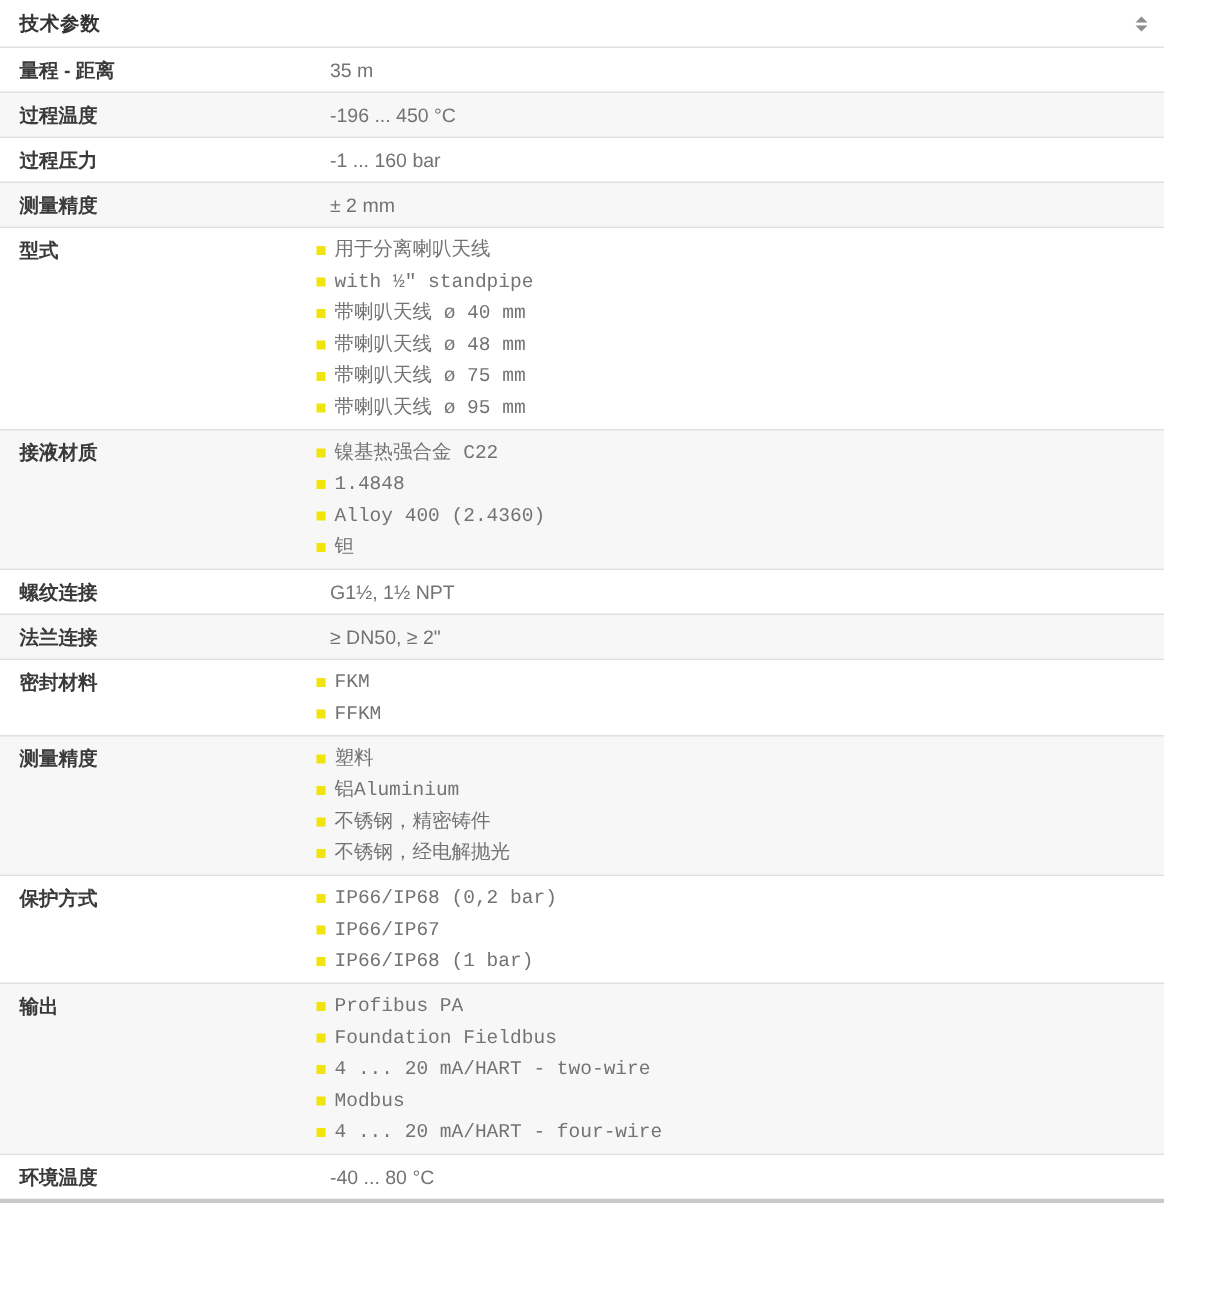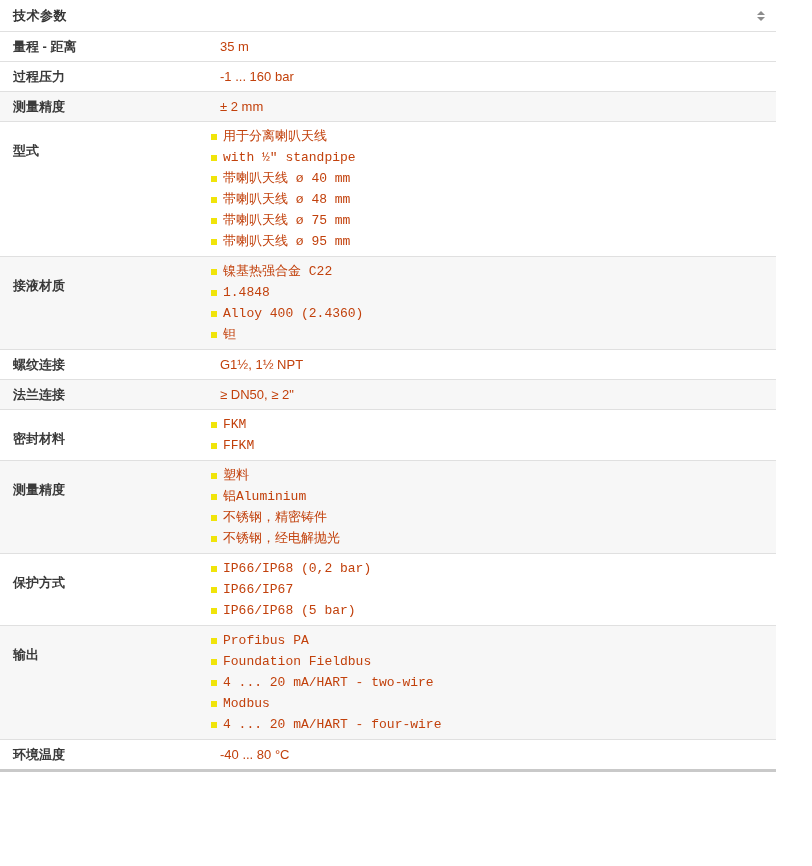--- a/index.html
+++ b/index.html
@@ -53,28 +53,28 @@
     background: #ffffff;
   }
   .row.alt { background: #f7f7f7; }
   .row-label {
     width: 211px;
     flex: 0 0 211px;
     padding-left: 13px;
     font-weight: bold;
     color: #3a3a3a;
   }
-  .row-value { flex: 1; color: #c2410c; }
+  .row-value { flex: 1; color: #737373; }
   
   .row.simple { padding: 7px 0; }
   .row.simple .row-label, .row.simple .row-value { line-height: 15px; }
   .row.simple .row-value { padding-left: 9px; }
   
   .row.list { padding: 4px 0; }
-  .row.list .row-label { padding-top: 3px; line-height: 15px; margin-top: 14px; }
+  .row.list .row-label { padding-top: 3px; line-height: 15px; }
   .item {
     display: flex;
     align-items: center;
     height: 21px;
     line-height: 21px;
     font-family: Liberation Mono, monospace;
   }
   .bullet {
     width: 6px; height: 6px;
     background: #f0e40a;
@@ -93,20 +93,24 @@
       <span class="tri-up"></span>
       <span class="tri-down"></span>
     </span>
   </div>
 
   <div class="row simple">
     <div class="row-label">量程 - 距离</div>
     <div class="row-value">35 m</div>
   </div>
 
+  <div class="row simple alt">
+    <div class="row-label">过程温度</div>
+    <div class="row-value">-196 ... 450 °C</div>
+  </div>
 
   <div class="row simple">
     <div class="row-label">过程压力</div>
     <div class="row-value">-1 ... 160 bar</div>
   </div>
 
   <div class="row simple alt">
     <div class="row-label">测量精度</div>
     <div class="row-value">± 2 mm</div>
   </div>
@@ -215,21 +219,21 @@
       <div class="item">
           <span class="bullet"></span>
           <span>IP66/IP68 (0,2 bar)</span>
         </div>
       <div class="item">
           <span class="bullet"></span>
           <span>IP66/IP67</span>
         </div>
       <div class="item">
           <span class="bullet"></span>
-          <span>IP66/IP68 (5 bar)</span>
+          <span>IP66/IP68 (1 bar)</span>
         </div>
     </div>
   </div>
 
   <div class="row list alt">
     <div class="row-label">输出</div>
     <div class="row-value">
       <div class="item">
           <span class="bullet"></span>
           <span>Profibus PA</span>

